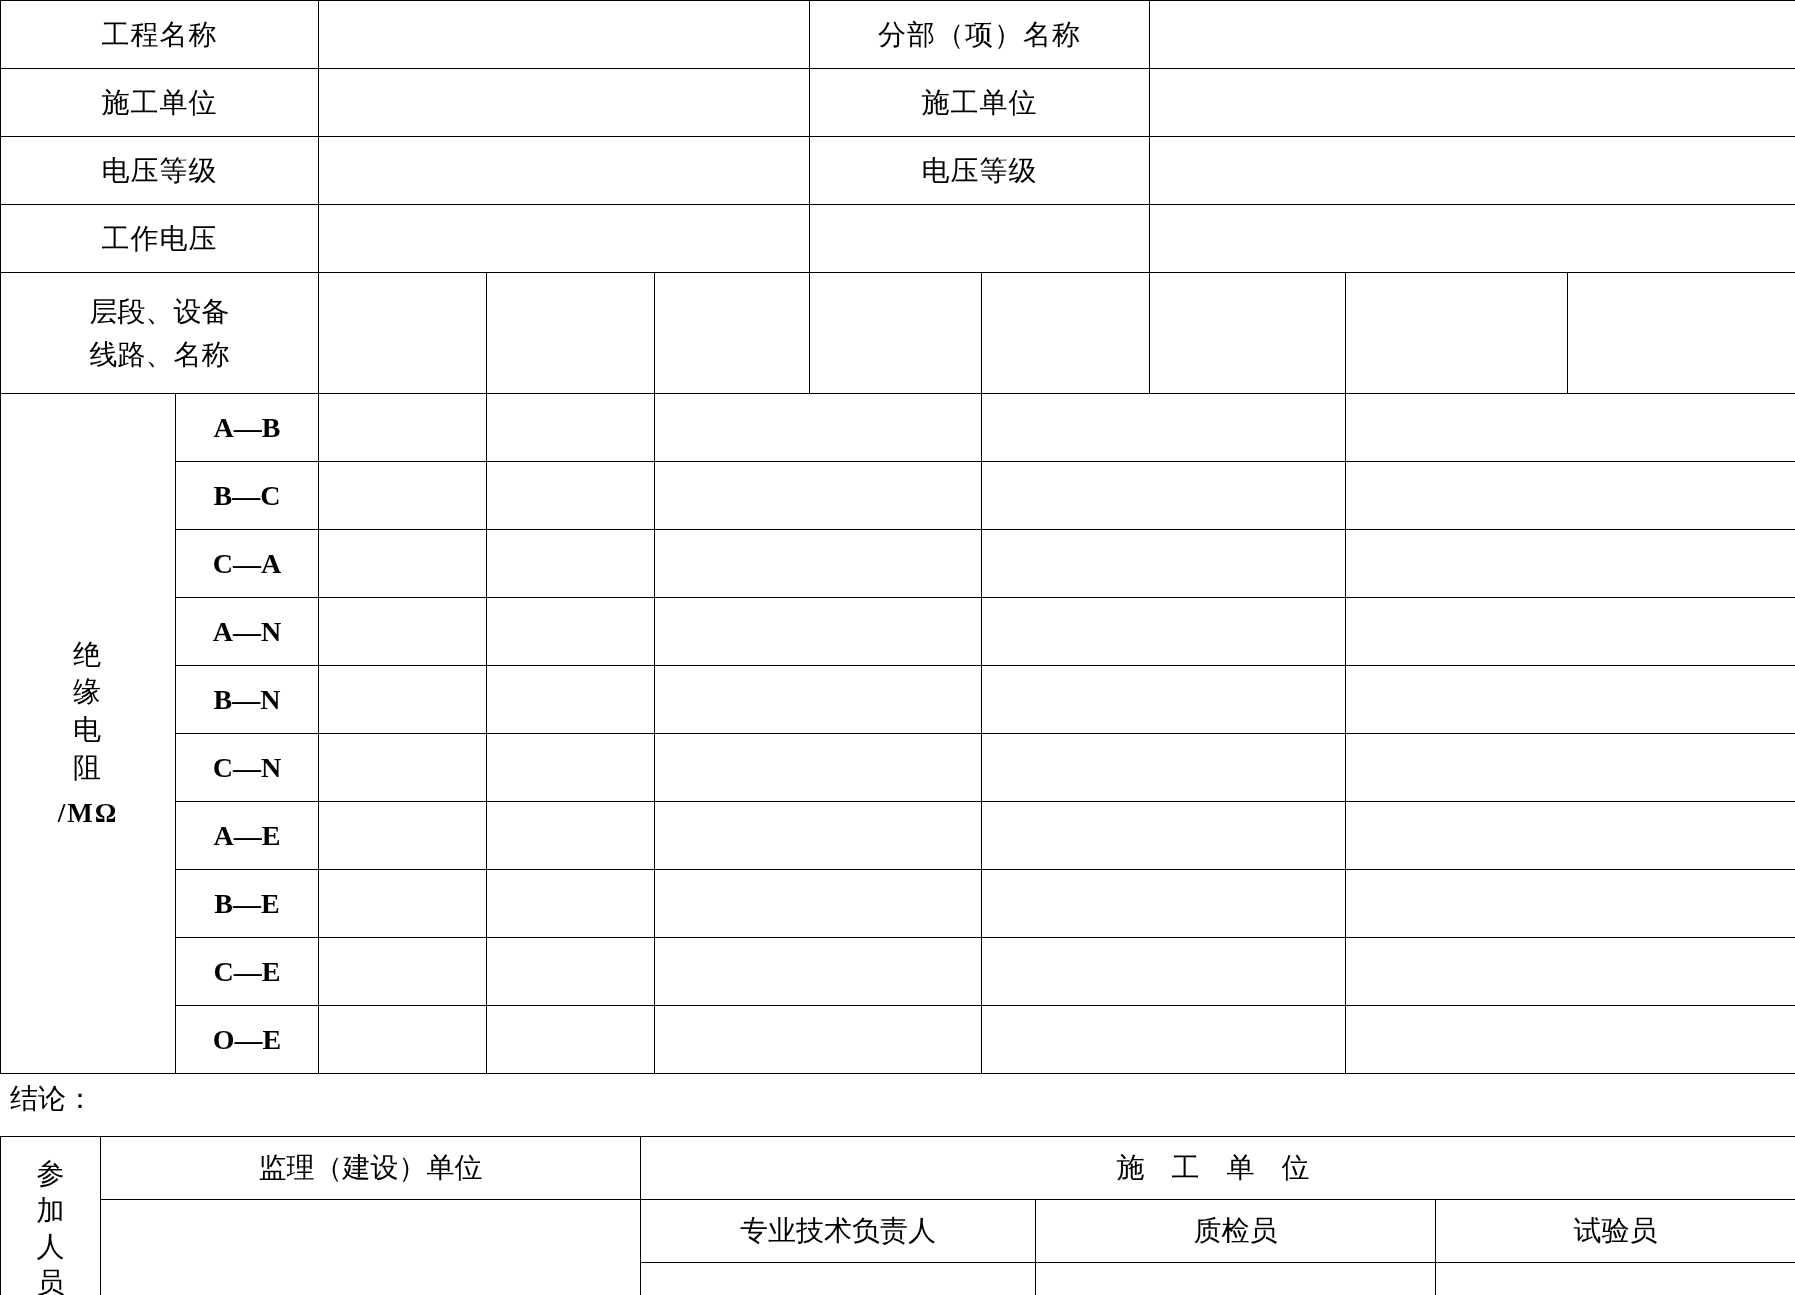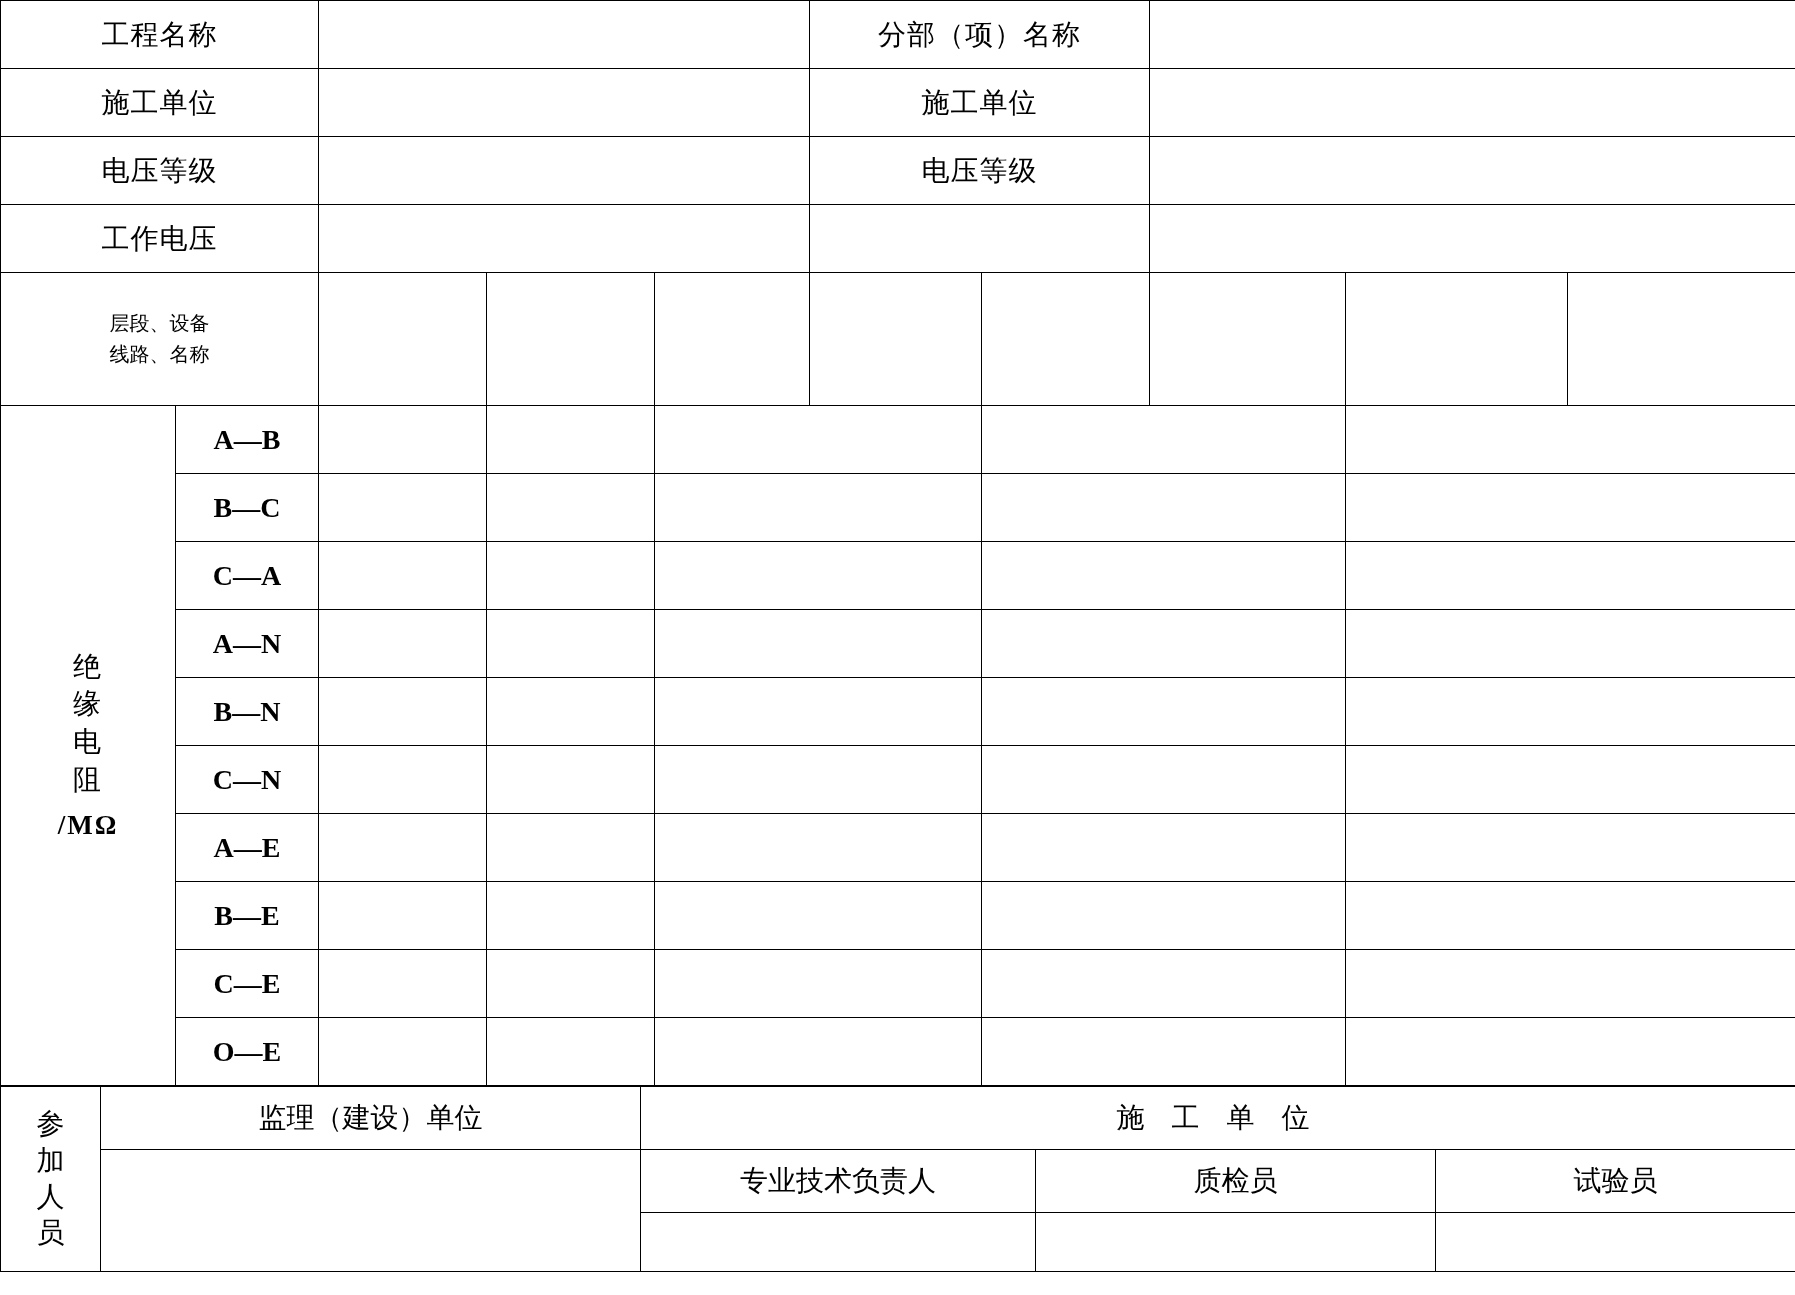--- a/index.html
+++ b/index.html
@@ -40,22 +40,22 @@
   }
   .main-table td {
     height: 67px;
   }
   .lbl {
     font-size: 28px;
     letter-spacing: 1px;
   }
   .hdr-two-line {
     line-height: 1.55;
-    font-size: 20px;
-    padding: 16px 0;
+    font-size: 28px;
+    padding: 10px 0;
   }
 
   .vert-label {
     font-size: 28px;
     line-height: 1.35;
     letter-spacing: 2px;
   }
   .vert-inner {
     display: flex;
     flex-direction: column;
@@ -257,20 +257,23 @@
         <td class="phase" style="height:58px">O—E</td>
         <td></td>
         <td></td>
         <td colspan="2"></td>
         <td colspan="2"></td>
         <td colspan="3"></td>
       </tr>
     </tbody>
   </table>
 
+  <div class="conclusion">
+    <span>结论：</span><span></span>
+  </div>
 
   <table class="sig-table">
     <colgroup>
       <col style="width:100px">
       <col style="width:540px">
       <col style="width:395px">
       <col style="width:400px">
       <col style="width:360px">
     </colgroup>
     <tbody>

